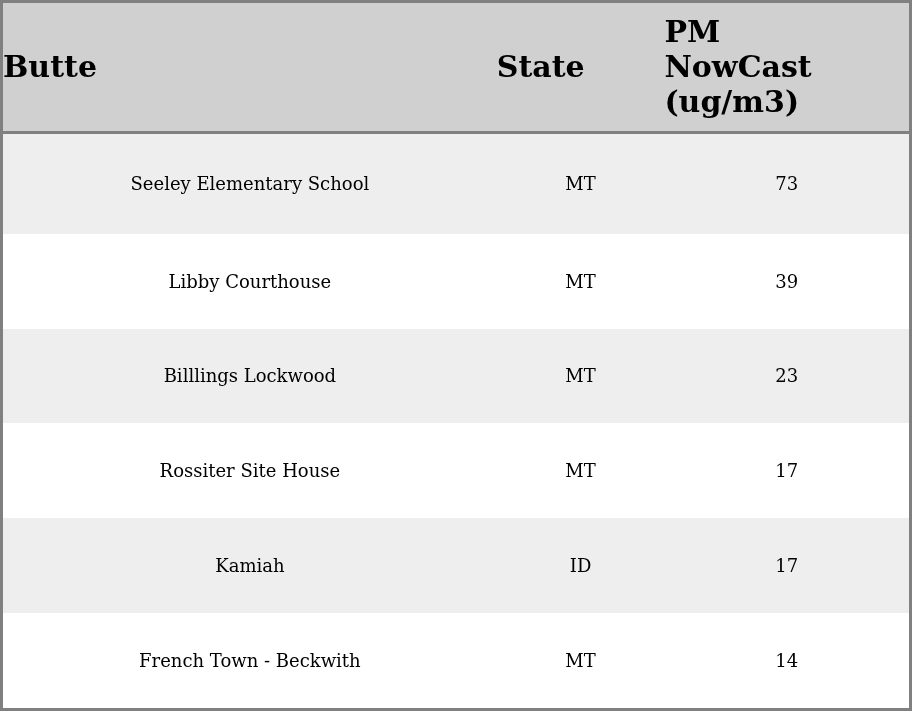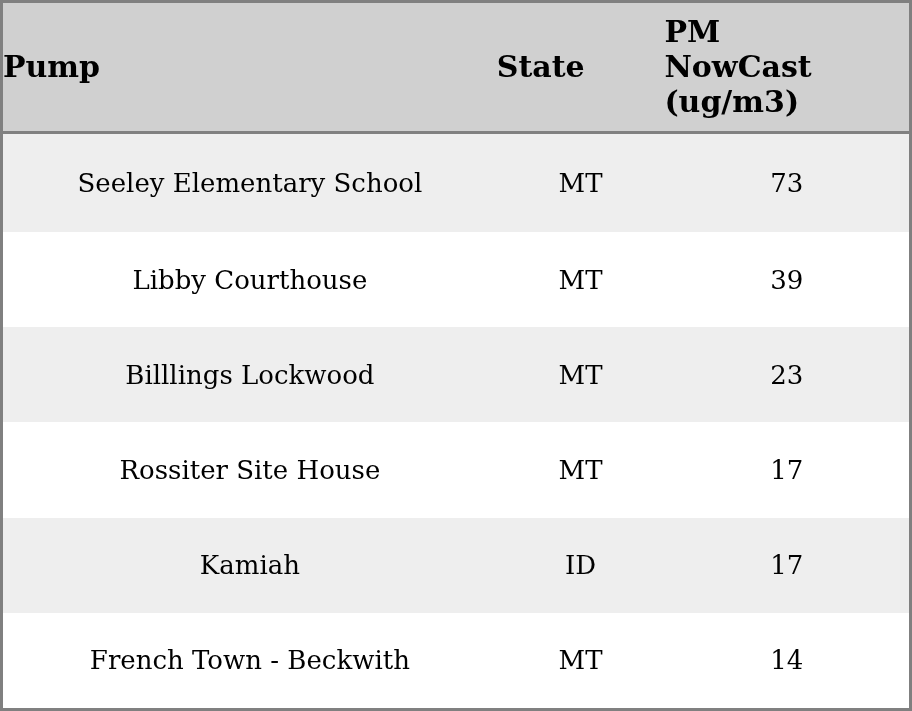--- a/index.html
+++ b/index.html
@@ -36,40 +36,40 @@
     background: var(--header-bg);
     border-bottom: 3px solid var(--border);
     font-size: 30px;
     font-weight: bold;
     text-align: left;
     vertical-align: middle;
     line-height: 1.17;
   }
   th.pre { white-space: pre-line; }
   tbody td {
-    font-size: 26px;
+    font-size: 18px;
     text-align: center;
     vertical-align: middle;
   }
   tbody tr:nth-child(odd)  { background: var(--row-stripe); }
   tbody tr:nth-child(even) { background: var(--row-plain); }
 </style>
 </head>
 <body>
 
 <div class="table-wrap">
   <table>
     <colgroup>
       <col class="c-site">
       <col class="c-state">
       <col class="c-pm">
     </colgroup>
     <thead>
       <tr>
-        <th>Pump</th>
+        <th>Butte</th>
         <th>State</th>
         <th class="pre">PM
 NowCast
 (ug/m3)</th>
       </tr>
     </thead>
     <tbody>
         <tr>
           <td>Seeley Elementary School</td>
           <td>MT</td>

